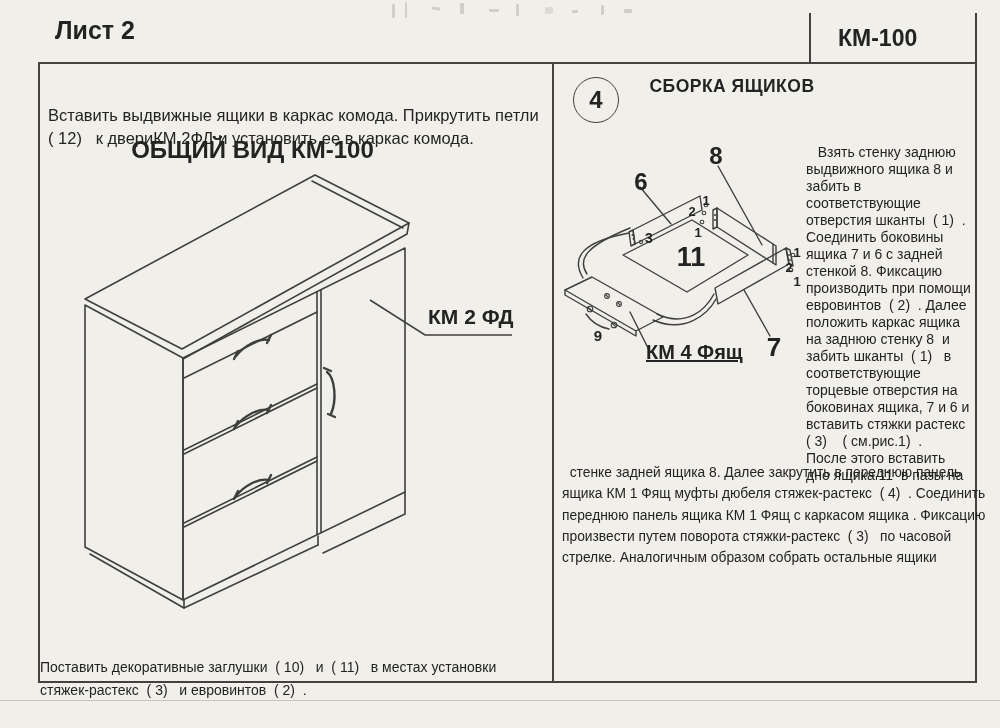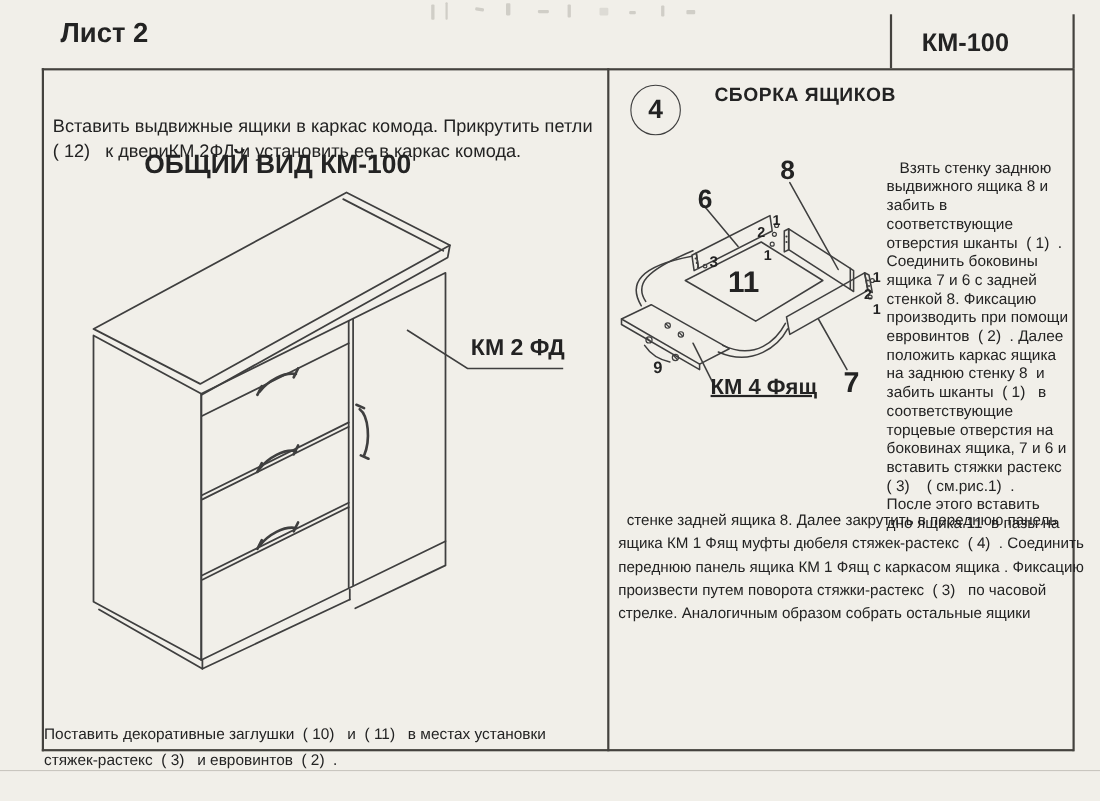--- a/index.html
+++ b/index.html
@@ -188,21 +188,21 @@
     <circle cx="162" cy="153" r="1"></circle>
       <circle cx="162" cy="158" r="1"></circle>
     <circle cx="236" cy="193" r="1"></circle>
       <circle cx="237" cy="198" r="1"></circle>
   </g>
 </svg>
 
 <div class="lbl c" style="left:716px;top:156px;font-size:24px;">8</div>
 <div class="lbl c" style="left:641px;top:182px;font-size:24px;">6</div>
 <div class="lbl c" style="left:774px;top:347px;font-size:26px;">7</div>
-<div class="lbl c" style="left:676px;top:257px;font-size:27px;">11</div>
+<div class="lbl c" style="left:691px;top:257px;font-size:27px;">11</div>
 <div class="lbl c" style="left:598px;top:335px;font-size:15px;">9</div>
 <div class="lbl c" style="left:649px;top:238px;font-size:14px;">3</div>
 <div class="lbl c" style="left:706px;top:200px;font-size:13px;">1</div>
 <div class="lbl c" style="left:692px;top:211px;font-size:13px;">2</div>
 <div class="lbl c" style="left:698px;top:232px;font-size:13px;">1</div>
 <div class="lbl c" style="left:797px;top:252px;font-size:13px;">1</div>
 <div class="lbl c" style="left:789px;top:267px;font-size:13px;">2</div>
 <div class="lbl c" style="left:797px;top:281px;font-size:13px;">1</div>
 <div id="fp-label" class="lbl">КМ 4 Фящ</div>
 

